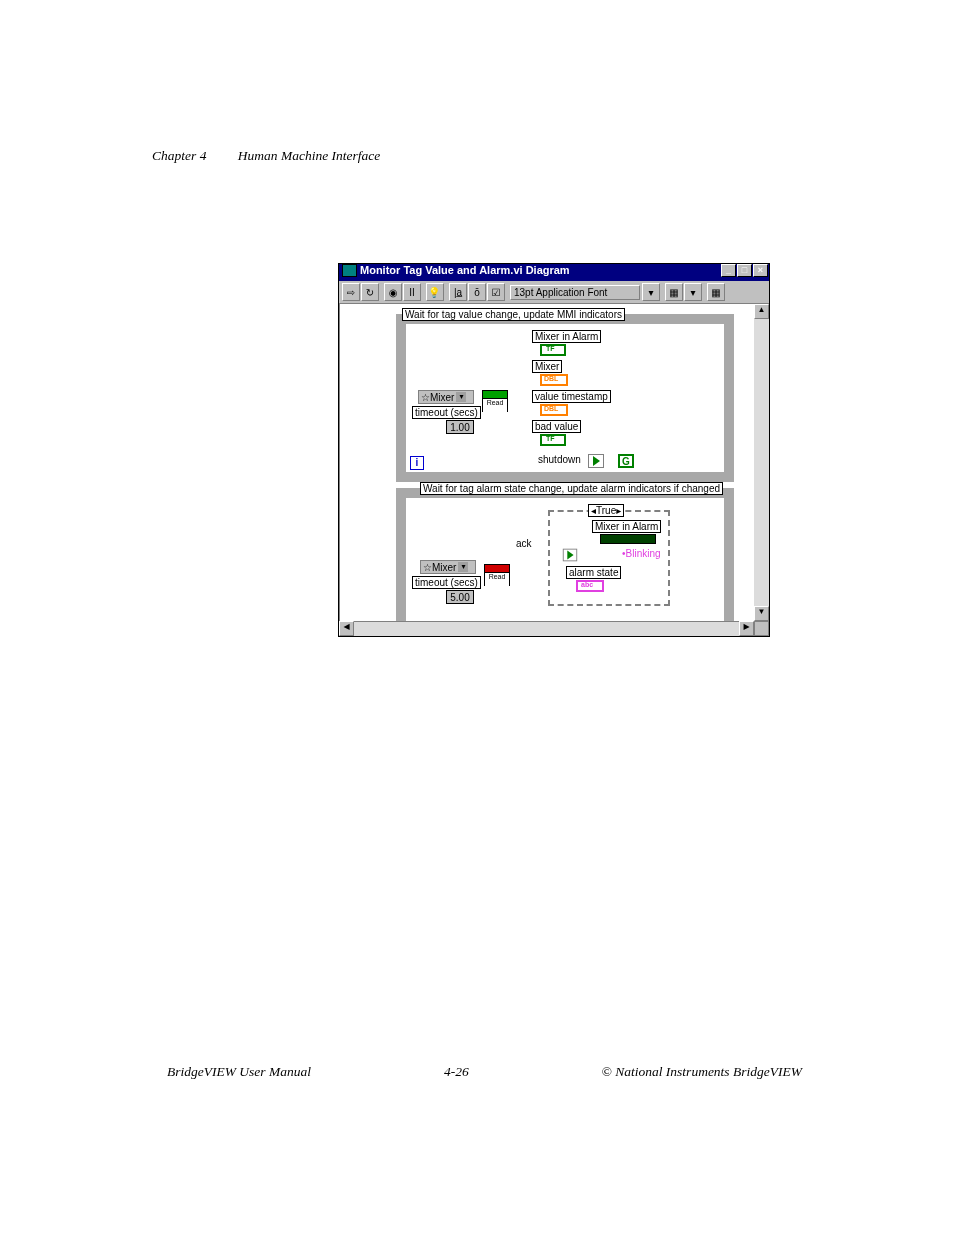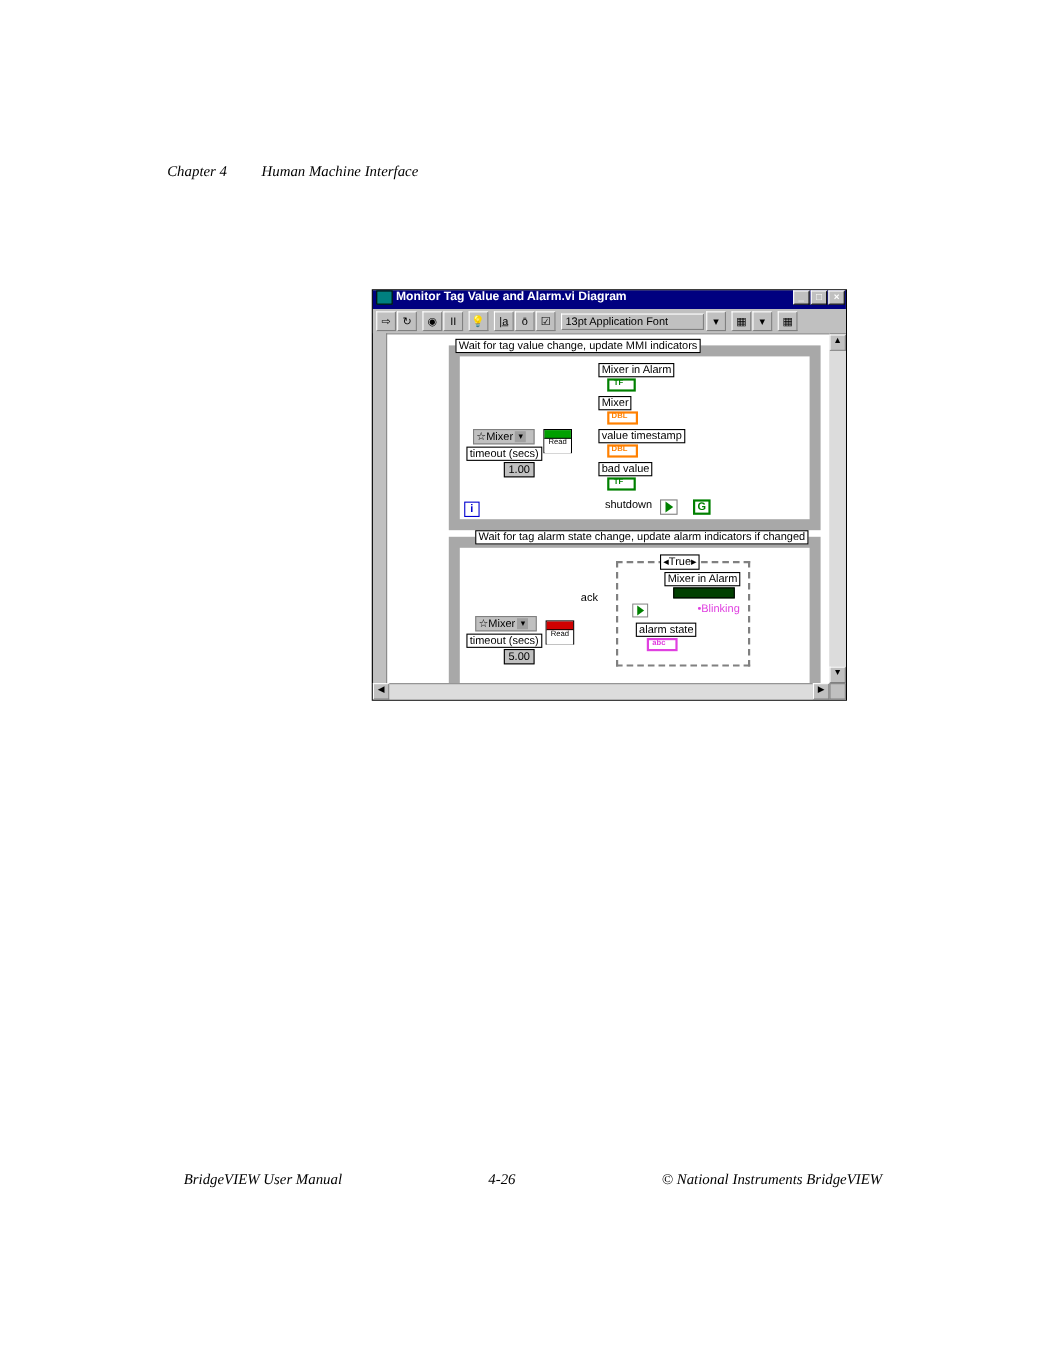--- a/index.html
+++ b/index.html
@@ -104,21 +104,20 @@
     background: #c0c0c0;
     font-size: 10px;
     display: flex; align-items: center;
     padding-left: 3px;
     margin-right: 2px;
   }
   .canvas-wrap {
     position: relative;
     height: 318px;
     display: flex;
-    margin-left: 12px;
   }
   .canvas {
     flex: 1;
     background: #fff;
     border-top: 1px solid #808080;
     border-left: 1px solid #808080;
     position: relative;
     overflow: hidden;
   }
   .vscroll {

